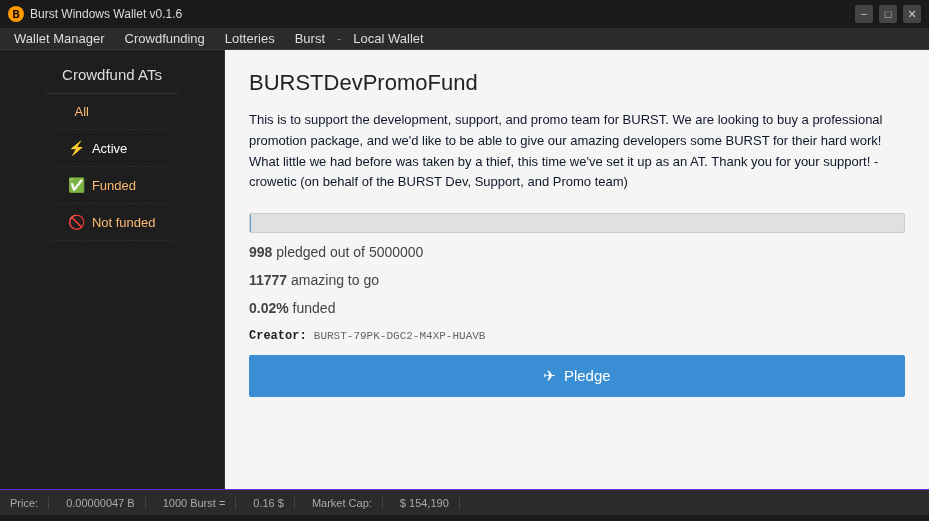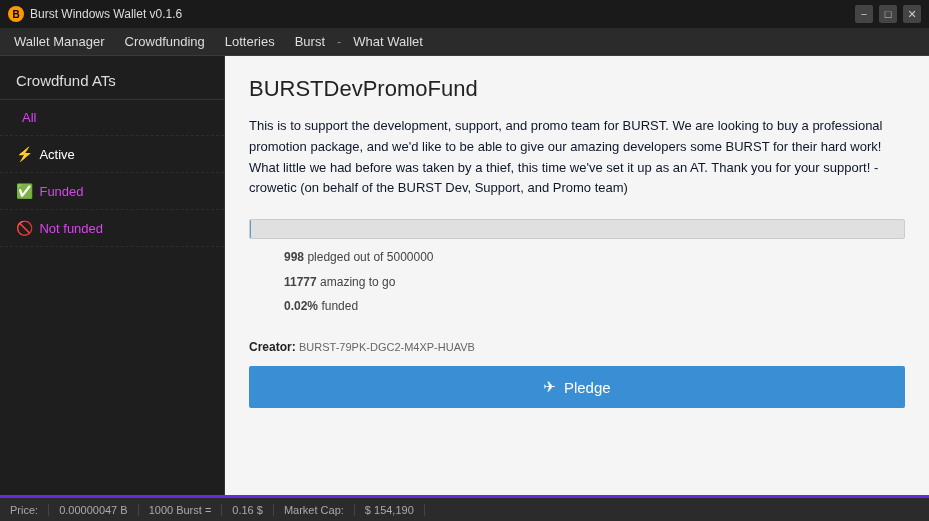--- a/index.html
+++ b/index.html
@@ -33,21 +33,21 @@
       color: #ccc;
       font-size: 11px;
       cursor: pointer;
       display: flex; align-items: center; justify-content: center;
       border-radius: 2px;
     }
 
     
     .menu-bar {
       background: #2b2b2b;
-      height: 28px;
+      height: 22px;
       display: flex;
       align-items: center;
       padding: 0 4px;
       border-bottom: 1px solid #3a3a3a;
     }
     .menu-item {
       padding: 4px 10px;
       color: #ddd;
       font-size: 13px;
       cursor: pointer;
@@ -62,32 +62,33 @@
     }
 
     
     .sidebar {
       width: 225px;
       background: #1e1e1e;
       border-right: 1px solid #333;
       flex-shrink: 0;
       display: flex;
       flex-direction: column;
+      align-items: center;
     }
     .sidebar-title {
       padding: 16px 16px 10px;
       font-size: 15px;
       color: #ddd;
       font-weight: normal;
       border-bottom: 1px solid #333;
     }
     .sidebar-nav { display: flex; flex-direction: column; }
     .sidebar-nav-item {
       padding: 10px 16px;
-      color: #d946ef;
+      color: #fdba74;
       cursor: pointer;
       display: flex;
       align-items: center;
       gap: 6px;
       border-bottom: 1px dashed #2e2e2e;
       font-size: 13px;
     }
     .sidebar-nav-item.active {
       background: #1e1e1e;
       color: #fff;
@@ -134,32 +135,32 @@
       border-radius: 2px;
       margin-bottom: 8px;
       overflow: hidden;
     }
     .progress-bar-fill {
       background: #5a9fd4;
       height: 100%;
       width: 0.02%;
     }
     .stats {
-      font-size: 12px;
+      font-size: 14px;
       color: #444;
       margin-bottom: 4px;
       line-height: 1.7;
-      margin-left: 35px;
     }
     .stats span.label { font-weight: bold; }
 
     .creator-line {
       font-size: 12px;
       color: #444;
-      margin-top: 24px;
+      margin-top: 8px;
+      font-family: Liberation Mono, monospace;
     }
     .creator-line .label { font-weight: bold; color: #222; }
     .creator-addr { color: #666; font-size: 11px; }
 
     
     .pledge-btn {
       width: 100%;
       background: #3a8fd4;
       color: #fff;
       border: none;
@@ -176,22 +177,22 @@
 
     
     .status-bar {
       background: #2b2b2b;
       height: 26px;
       display: flex;
       align-items: center;
       padding: 0 10px;
       color: #aaa;
       font-size: 11px;
-      gap: 0;
-      border-top: 3px solid #6d28d9;
+      gap: 7px;
+      border-top: 1px solid #6d28d9;
     }
     .status-item { padding: 0 10px; border-right: 1px solid #444; }
     .status-item:first-child { padding-left: 0; }
   </style>
 </head>
 <body>
 
 <div class="title-bar">
   <div class="title-bar-icon">
     <span>B</span>
@@ -203,21 +204,21 @@
     <button class="title-bar-btn close">✕</button>
   </div>
 </div>
 
 <div class="menu-bar">
   <span class="menu-item">Wallet Manager</span>
   <span class="menu-item">Crowdfunding</span>
   <span class="menu-item">Lotteries</span>
   <span class="menu-item">Burst</span>
   <span class="menu-sep">-</span>
-  <span class="menu-item">What Wallet</span>
+  <span class="menu-item">Local Wallet</span>
 </div>
 
 <div class="main-layout">
 
   <div class="sidebar">
     <div class="sidebar-title">Crowdfund ATs</div>
     <nav class="sidebar-nav">
       <div class="sidebar-nav-item">
         <span class="icon"></span>
         <span>All</span>

